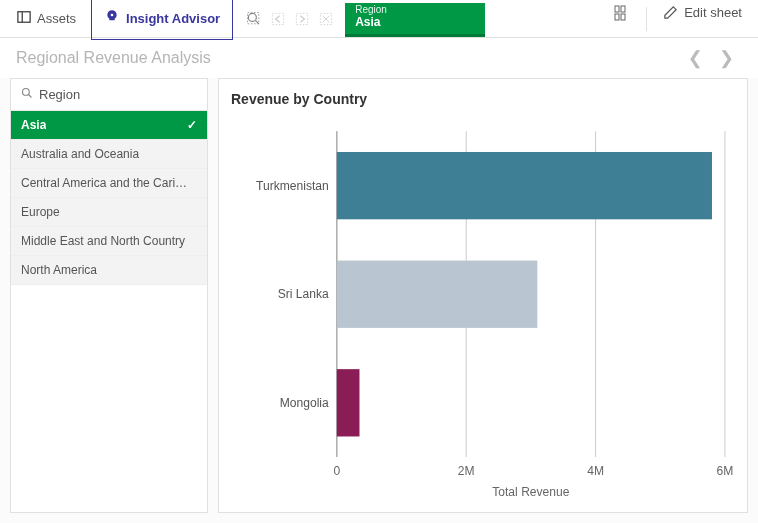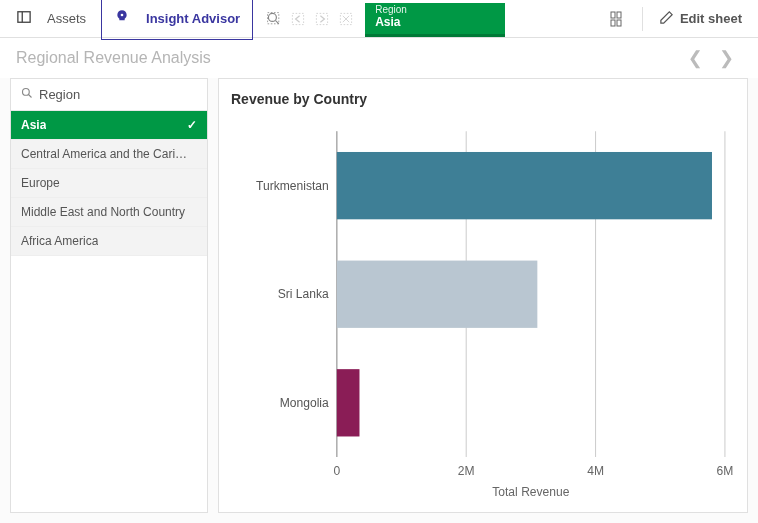--- a/index.html
+++ b/index.html
@@ -1,35 +1,35 @@
 <!DOCTYPE html>
 <html><head>
 <meta charset="utf-8">
 <style>
   * { box-sizing: border-box; margin: 0; padding: 0; }
   html, body { width: 758px; height: 523px; font-family: "Segoe UI", Arial, sans-serif; font-size: 13px; color: #333; background: #fff; }
   body { display: flex; flex-direction: column; }
 
   
   .toolbar { display: flex; align-items: center; height: 38px; border-bottom: 1px solid #e0e0e0; background: #fff; padding: 0 6px; gap: 4px; }
-  .tool-btn { display: flex; align-items: center; gap: 16px; height: 28px; padding: 0 10px; color: #555; border: 1px solid transparent; cursor: pointer; }
+  .tool-btn { display: flex; align-items: center; gap: 6px; height: 28px; padding: 0 10px; color: #555; border: 1px solid transparent; cursor: pointer; }
   .assets-btn svg { width: 14px; height: 14px; stroke: #444; fill: none; }
   .insight-btn { border: 1px solid #3a36a0; color: #3a36a0; padding: 0 12px; height: 42px; font-weight: 600; }
   .insight-btn svg { width: 16px; height: 16px; fill: #3a36a0; }
   .sel-icons { display: flex; align-items: center; gap: 2px; margin-left: 6px; }
   .sel-icons .sicon { width: 22px; height: 22px; display: flex; align-items: center; justify-content: center; color: #888; }
   .sel-icons .sicon svg { width: 16px; height: 16px; stroke: #888; fill: none; }
   .sel-icons .disabled svg { stroke: #ccc; }
 
   .filter-chip { display: flex; flex-direction: column; justify-content: center; background: #009845; color: #fff; height: 34px; min-width: 140px; padding: 2px 10px 3px; margin-left: 4px; margin-top:2px; border-bottom: 3px solid #007a37; }
   .filter-chip .fc-field { font-size: 10px; opacity: .9; line-height: 1; }
   .filter-chip .fc-value { font-size: 12px; font-weight: 600; line-height: 1.2; }
 
   .toolbar-spacer { flex: 1; }
-  .grid-btn, .edit-btn { display: flex; align-items: center; gap: 6px; height: 28px; padding: 0 10px; color: #555; cursor: pointer; font-weight: bold; }
+  .grid-btn, .edit-btn { display: flex; align-items: flex-start; gap: 6px; height: 28px; padding: 0 10px; color: #555; cursor: pointer; }
   .vsep { width: 1px; height: 24px; background: #e0e0e0; margin: 0 2px; }
 
   
   .title-row { display: flex; align-items: center; height: 40px; padding: 0 16px; }
   .title-row .page-title { font-size: 16px; color: #b5b5b5; font-weight: 400; }
   .title-spacer { flex: 1; }
   .nav-arrow { color: #bbb; padding: 0 8px; font-size: 18px; }
 
   
   .content { flex: 1; display: flex; gap: 10px; padding: 0 10px 10px 10px; background: #fbfbfb; }
@@ -147,30 +147,33 @@
           </svg>
       </span>
       <span>Region</span>
     </div>
     <div class="filter-list" id="filter-list">
         <div class="filter-item selected">
           <span class="trunc">Asia</span>
           <span class="check">✓</span>
         </div>
         <div class="filter-item">
+          <span class="trunc">Australia and Oceania</span>
+        </div>
+        <div class="filter-item">
           <span class="trunc">Central America and the Carib…</span>
         </div>
         <div class="filter-item">
           <span class="trunc">Europe</span>
         </div>
         <div class="filter-item">
           <span class="trunc">Middle East and North Country</span>
         </div>
         <div class="filter-item">
-          <span class="trunc">Africa America</span>
+          <span class="trunc">North America</span>
         </div>
       </div>
   </div>
 
   <div class="chart-pane">
     <div class="chart-title">Revenue by Country</div>
     <div class="chart-area">
       <svg id="chart-svg" width="100%" height="100%" viewBox="0 0 500 390" preserveAspectRatio="none">
           <line x1="105" y1="20" x2="105" y2="340" stroke="#ccc" stroke-width="1"></line>
           <text x="105" y="358" text-anchor="middle" font-size="12" fill="#666">0</text>

